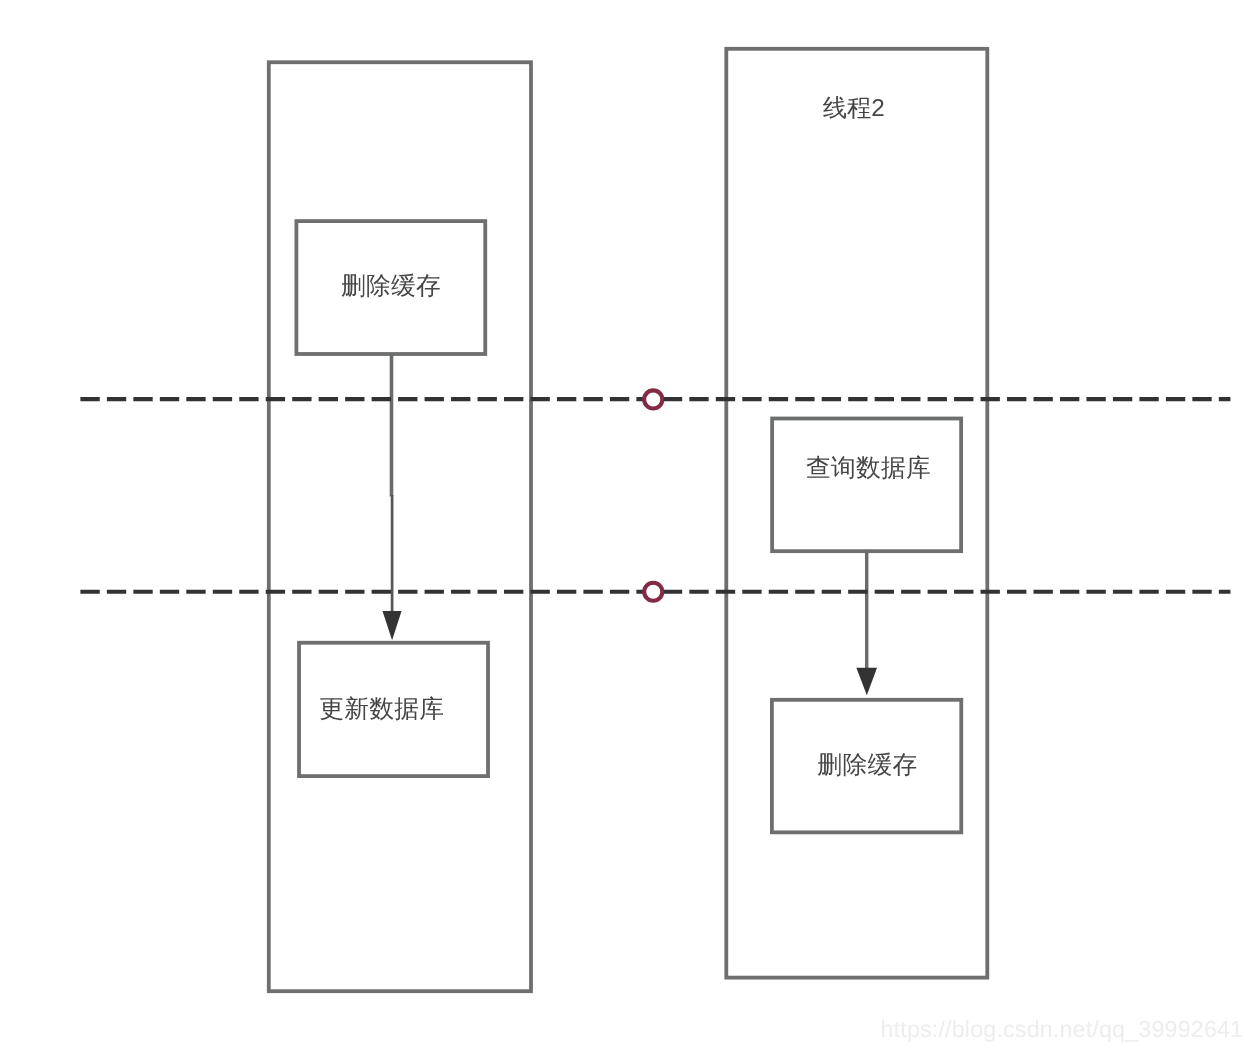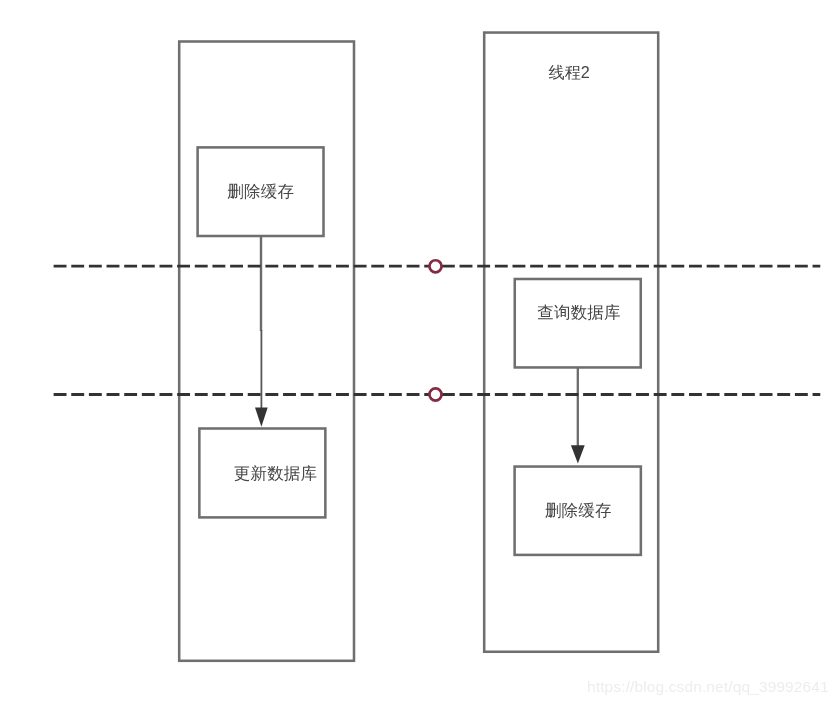--- a/index.html
+++ b/index.html
@@ -73,18 +73,18 @@
     <line stroke="#323232" stroke-width="2.8" x1="53.6" y1="266.1" x2="820.3" y2="266.1" stroke-dasharray="12.9 4.75"></line>
     <line stroke="#323232" stroke-width="2.8" x1="53.6" y1="394.5" x2="820.3" y2="394.5" stroke-dasharray="12.9 4.75"></line>
 
     <circle fill="#ffffff" stroke="#842b44" stroke-width="2.7" cx="435.5" cy="266.3" r="6.05"></circle>
     <circle fill="#ffffff" stroke="#842b44" stroke-width="2.7" cx="435.5" cy="394.5" r="6.05"></circle>
   </svg>
 
   <div class="lane-title" style="left: 481.2px; top: 63.6px; width: 176px;">线程2</div>
 
   <div class="box-label" style="left: 196.2px; top: 183px; width: 129px;">删除缓存</div>
-  <div class="box-label" style="left: 216px; top: 465px; width: 119px;">更新数据库</div>
+  <div class="box-label" style="left: 195px; top: 465px; width: 119px; font-family: Liberation Serif, serif;">更新数据库</div>
   <div class="box-label" style="left: 515px; top: 304px; width: 128px;">查询数据库</div>
   <div class="box-label" style="left: 514.3px; top: 502px; width: 128px;">删除缓存</div>
 
   <div class="watermark" style="left: 587px; top: 679px;">https://blog.csdn.net/qq_39992641</div>
 </div>
 
 </body></html>

